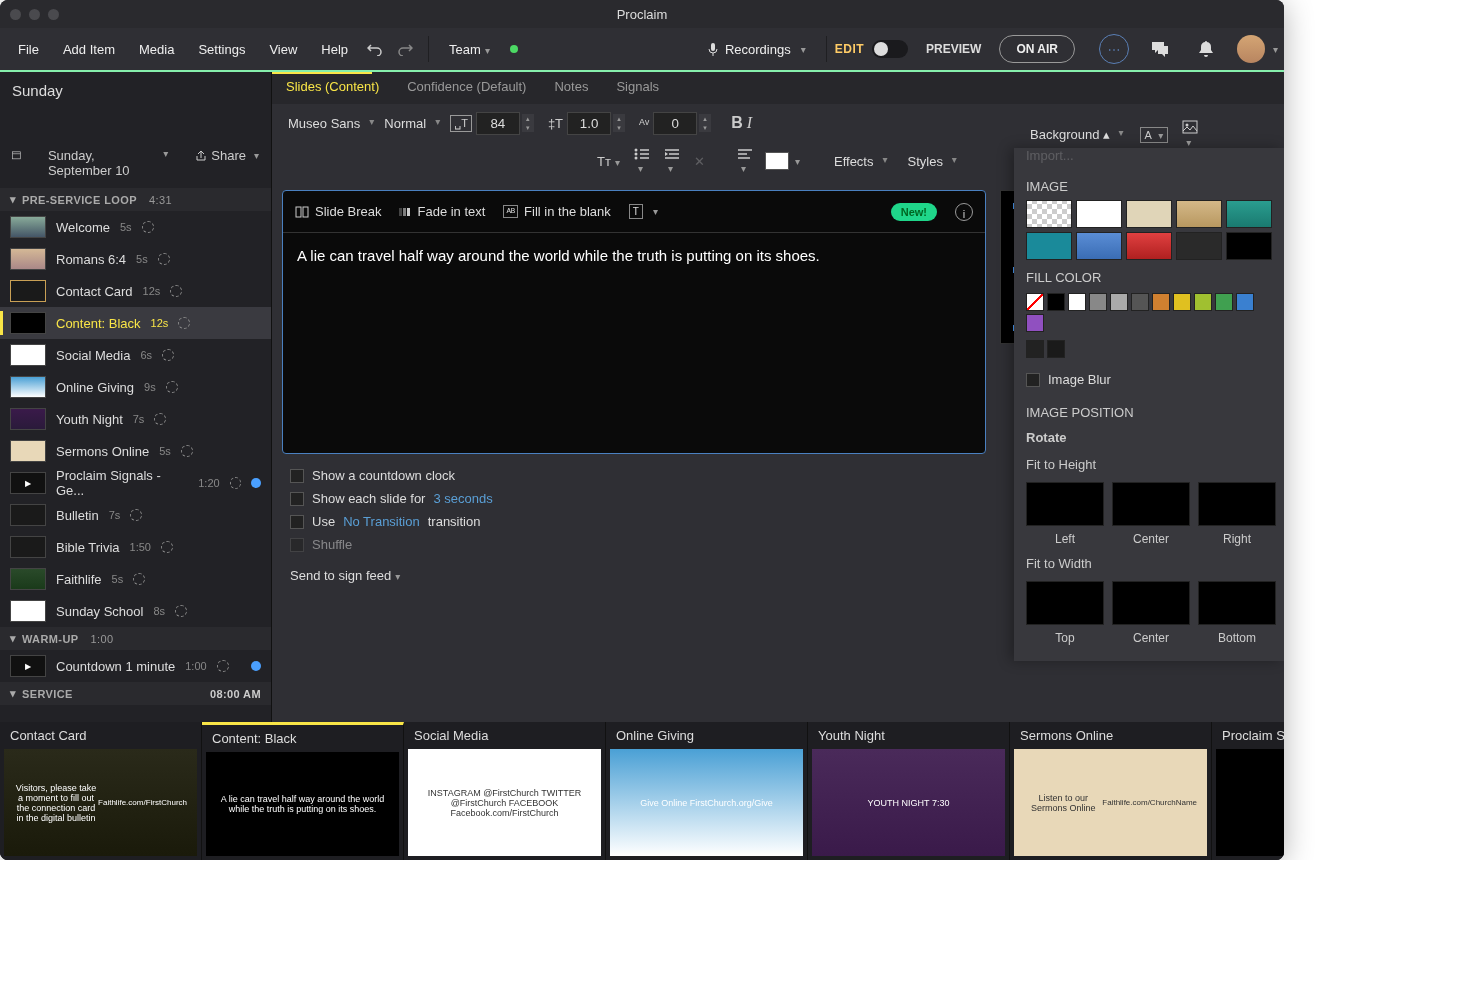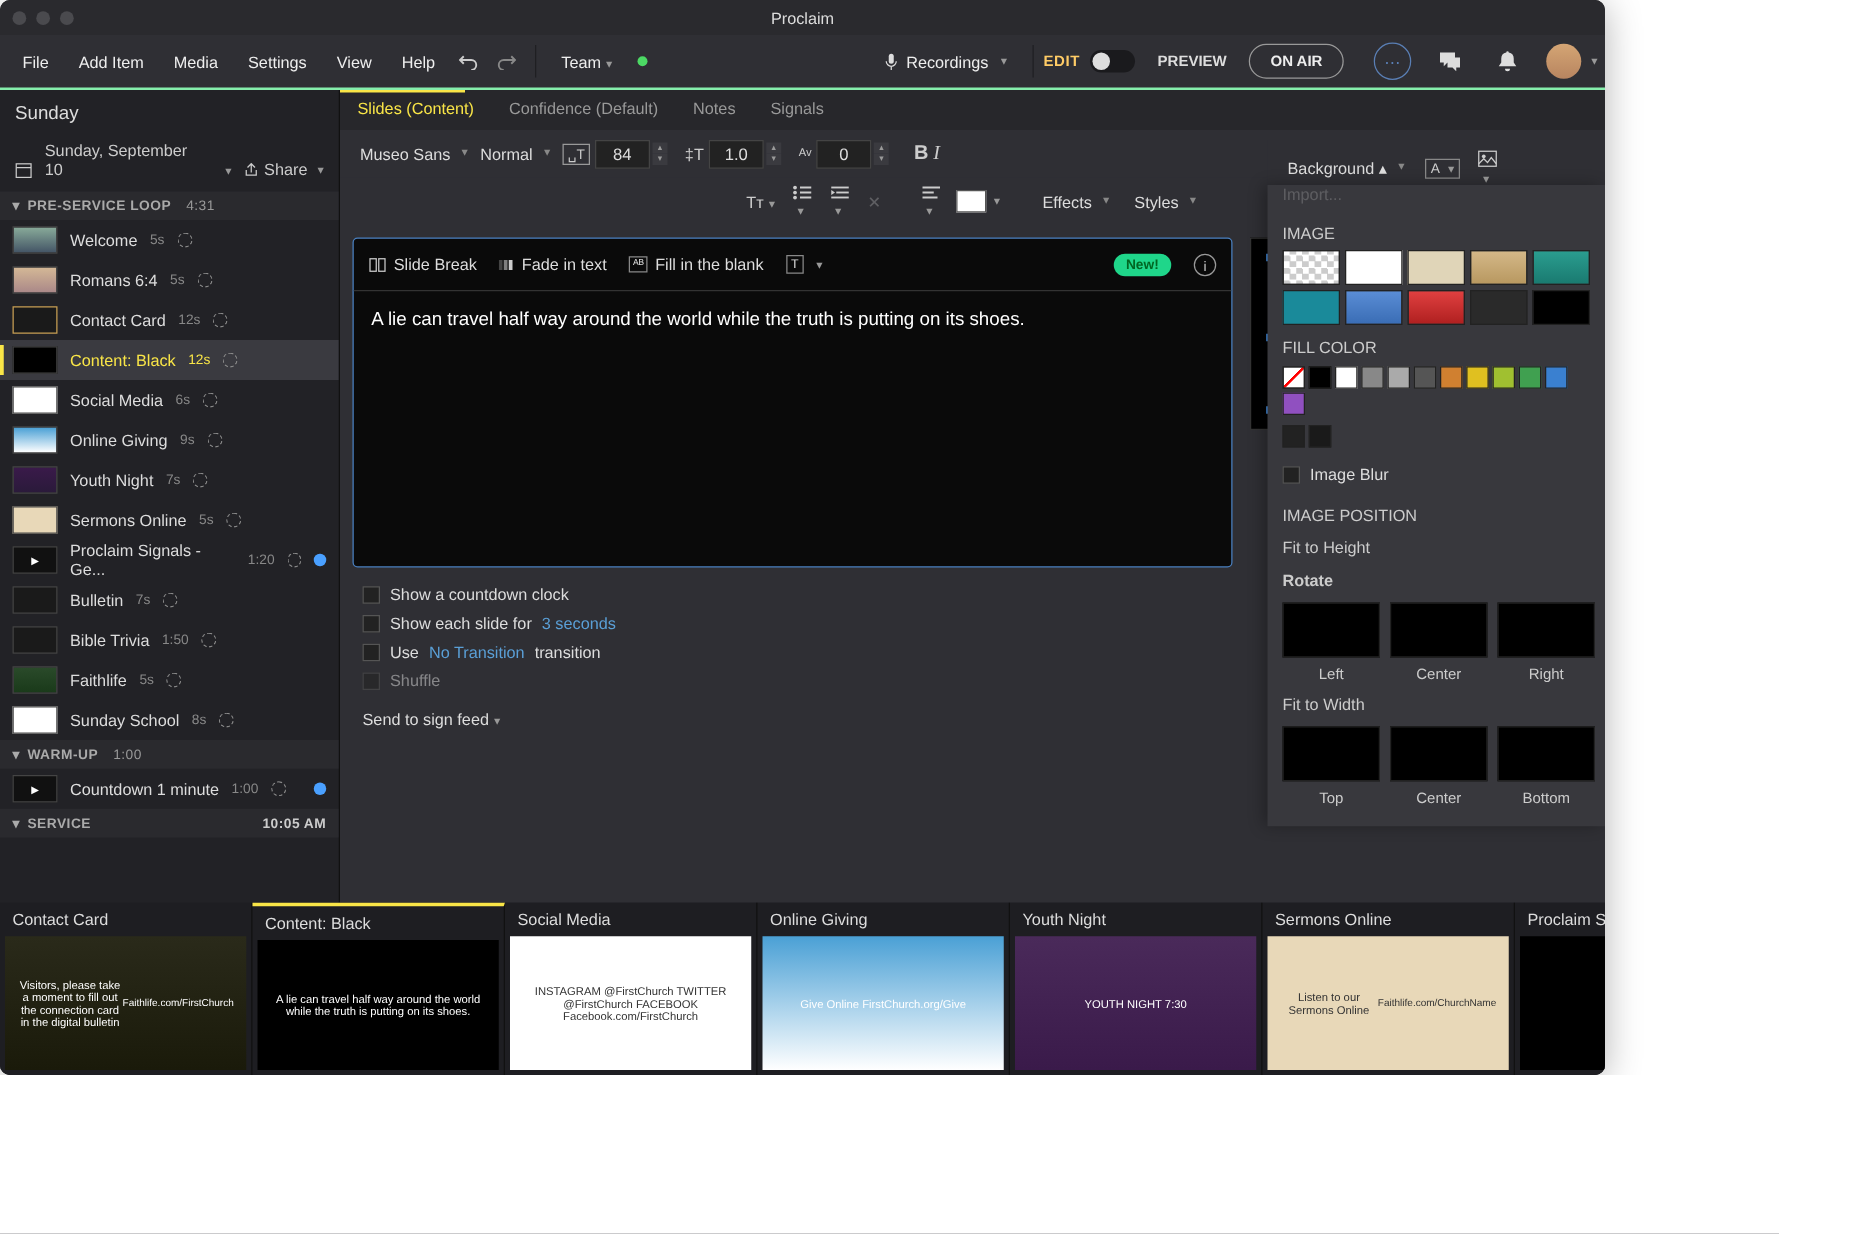--- a/index.html
+++ b/index.html
@@ -20,21 +20,21 @@
 .toggle { width:36px; height:18px; background:#1a1a1d; border-radius:10px; position:relative; }
 .toggle-knob { width:14px; height:14px; background:#ddd; border-radius:50%; position:absolute; top:2px; left:2px; }
 .preview-label { color:#ddd; font-size:12px; font-weight:600; margin:0 18px; }
 .onair-btn { border:1px solid #999; border-radius:20px; padding:6px 16px; color:#eee; font-size:12px; font-weight:600; cursor:pointer; }
 .right-icons { display:flex; align-items:center; gap:16px; margin-left:24px; }
 .avatar { width:28px; height:28px; border-radius:50%; background:linear-gradient(#d4a574,#b88560); }
 .circle-btn { width:30px; height:30px; border:1.5px solid #5a7fb5; border-radius:50%; display:flex; align-items:center; justify-content:center; color:#5a7fb5; }
 .main-layout { display:flex; height:calc(100% - 72px); }
 .sidebar { width:272px; background:#222226; border-right:1px solid #111; display:flex; flex-direction:column; }
 .sidebar-header { padding:10px 12px; color:#ddd; font-size:15px; }
-.sidebar-date { padding:4px 12px 10px; display:flex; align-items:flex-end; gap:10px; color:#ccc; }
+.sidebar-date { padding:4px 12px 10px; display:flex; align-items:flex-start; gap:27px; color:#ccc;margin-top:35px; }
 .sidebar-date .share { margin-left:auto; cursor:pointer; display:flex; align-items:center; gap:4px; }
 .plist { flex:1; overflow:auto; }
 .section-header { padding:5px 10px; color:#aaa; font-size:11px; font-weight:600; letter-spacing:.4px; display:flex; align-items:center; gap:6px; background:#2a2a2e; }
 .section-header .time { margin-left:6px; color:#999; font-weight:400; }
 .section-header .right-time { margin-left:auto; color:#ccc; }
 .slide-item { display:flex; align-items:center; padding:4px 10px; gap:10px; cursor:pointer; height:32px; }
 .slide-item.active { background:#3a3a40; }
 .slide-item.active::before { content:''; width:3px; height:24px; background:#f9e547; position:absolute; left:0; }
 .slide-item { position:relative; }
 .thumb { width:36px; height:22px; background:#000; border:1px solid #444; flex-shrink:0; }
@@ -298,21 +298,21 @@
           <div class="slide-item">
             <div class="thumb sig"></div>
             <span class="slide-name">Countdown 1 minute</span>
             <span class="slide-dur">1:00</span>
             <div class="spinner"></div>
             <div class="play-dot"></div>
           </div>
           <div class="section-header">
             <span>▾</span>
             <span>SERVICE</span>
-            <span class="right-time">10:05 AM</span>
+            <span class="right-time">08:00 AM</span>
           </div>
         </div>
     </div>
 
     <div class="center-area">
       <div class="tabs" id="tabs">
           <div class="tab active">Slides (Content)</div>
           <div class="tab">Confidence (Default)</div>
           <div class="tab">Notes</div>
           <div class="tab">Signals</div>
@@ -514,22 +514,22 @@
       </div>
     <div class="colorchip-row">
       <div class="colorchip" style="background:#222"></div>
       <div class="colorchip" style="background:#1a1a1a"></div>
     </div>
     <div class="rp-check">
         <div class="checkbox"></div>
         <span>Image Blur</span>
       </div>
     <div class="rp-section">IMAGE POSITION</div>
+    <div class="rp-subsection" style="font-weight:600">Rotate</div>
     <div class="rp-subsection">Fit to Height</div>
-    <div class="rp-subsection" style="font-weight:600">Rotate</div>
     <div class="fit-row">
       <div class="fit-item">
           <div class="fit-thumb"></div>
           <span>Left</span>
         </div>
       <div class="fit-item">
           <div class="fit-thumb"></div>
           <span>Center</span>
         </div>
       <div class="fit-item">

